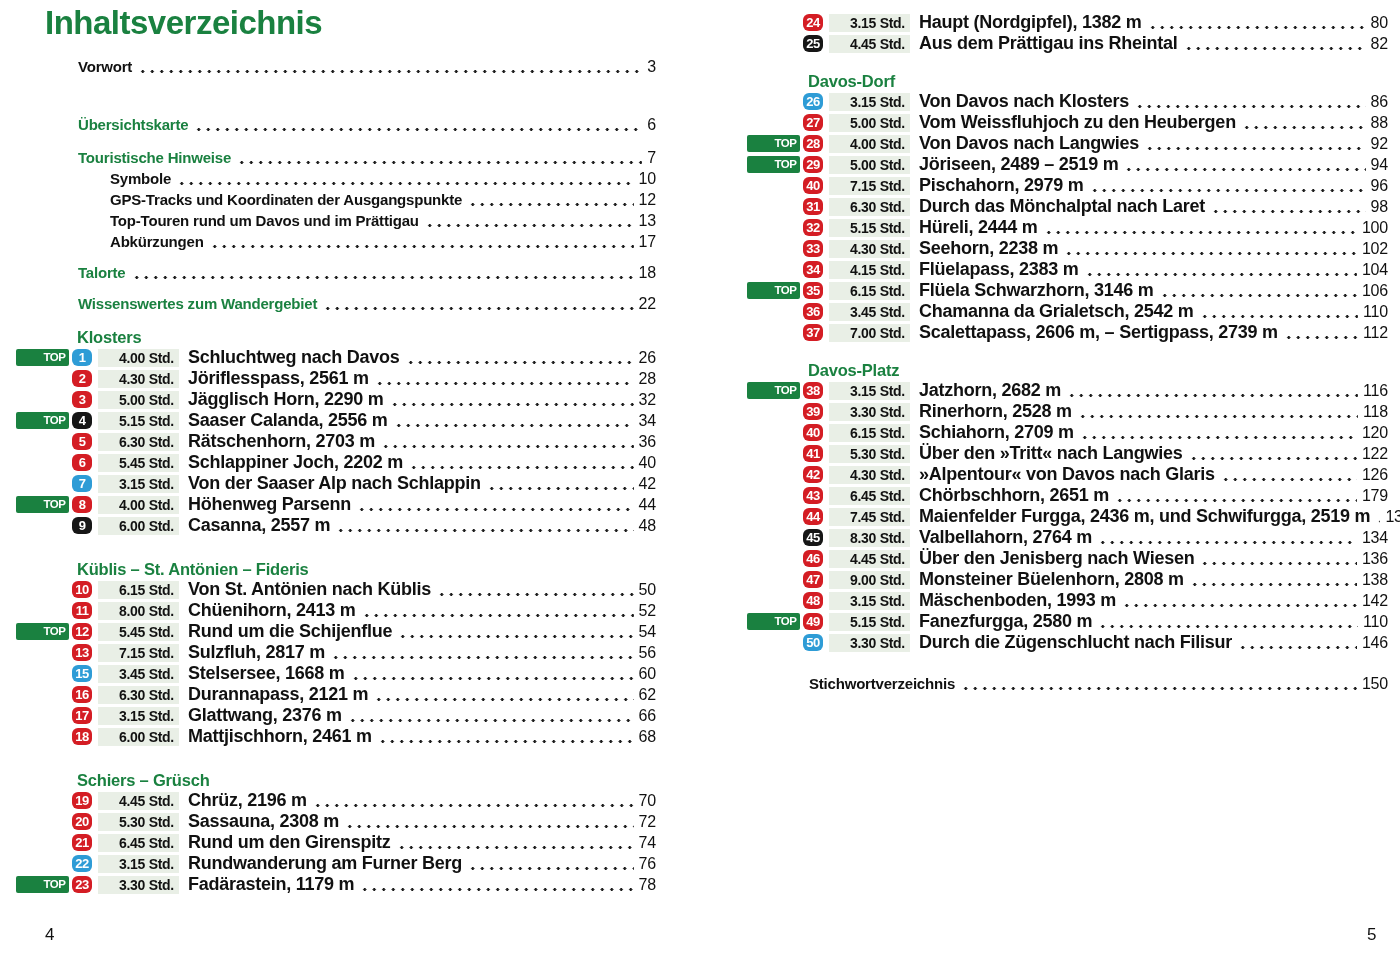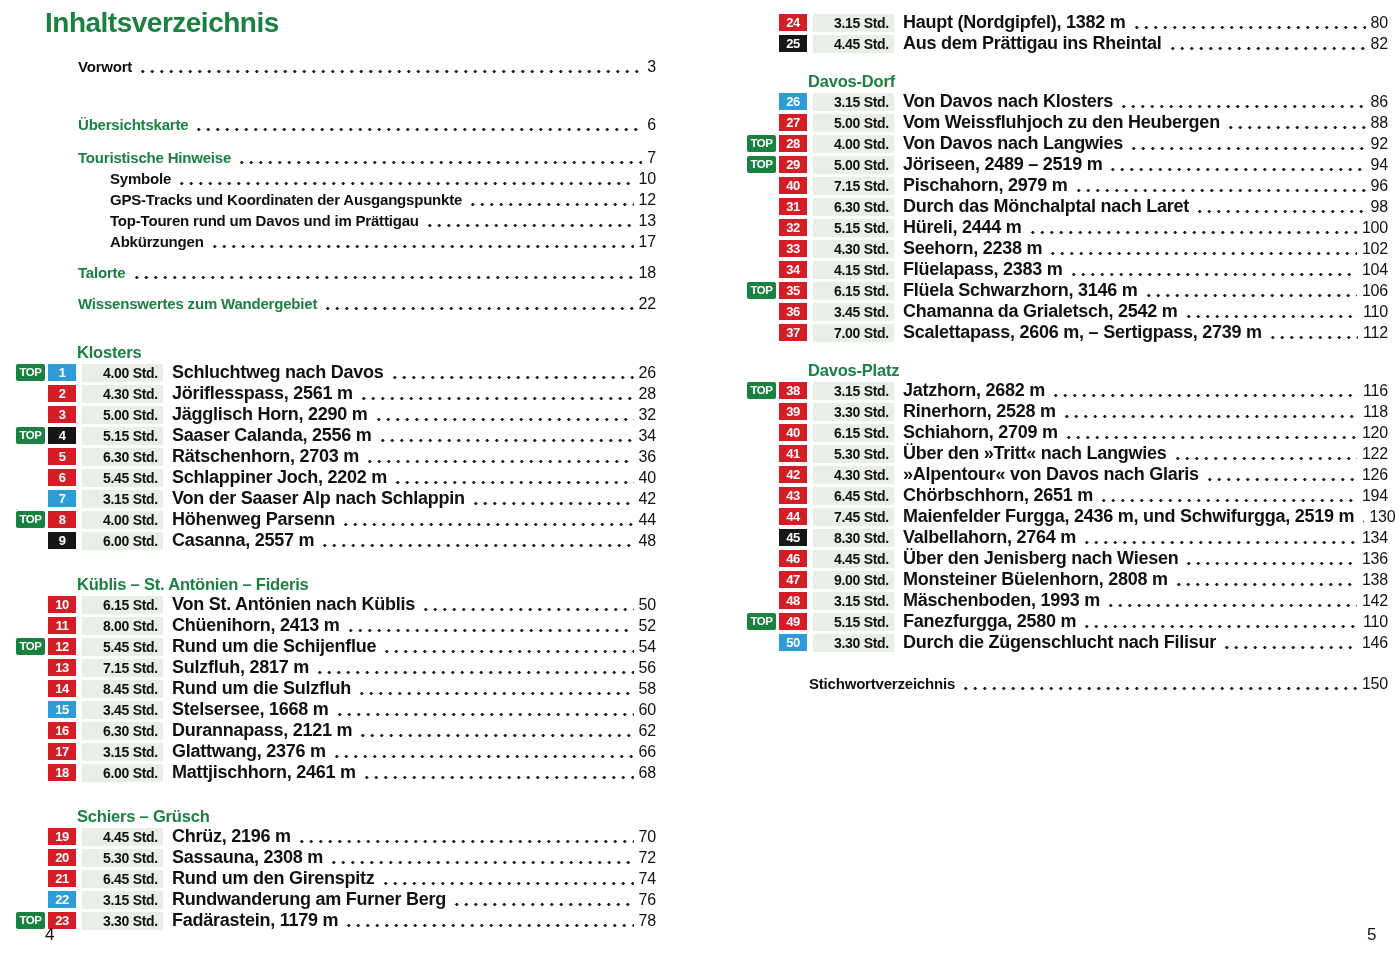--- a/index.html
+++ b/index.html
@@ -5,25 +5,25 @@
   html,body{margin:0;padding:0}
   body{
     width:1400px;height:958px;background:#ffffff;position:relative;overflow:hidden;
     font-family:"Liberation Sans","DejaVu Sans",sans-serif;color:#111;
   }
   .page{position:absolute;top:6px}
   .page-left{left:16px;width:640px}
   .page-right{left:747px;width:641px}
 
   h1.title{
-    margin:2px 0 18px 29px;font-size:28px;line-height:30px;font-weight:bold;
+    margin:2px 0 18px 29px;font-size:33px;line-height:30px;font-weight:bold;
     color:var(--green,#1a8140);letter-spacing:-0.5px;
   }
 
-  .page-left  .bk:nth-child(2){margin-top:27px}
+  .page-left  .bk:nth-child(2){margin-top:12px}
   .page-left  .bk:nth-child(3),
   .page-left  .bk:nth-child(4){margin-top:22px}
   .page-right .bk:nth-child(1){margin-top:6px}
   .page-right .bk:nth-child(2),
   .page-right .bk:nth-child(3){margin-top:16px}
   .page-right .bk:nth-child(4){margin-top:20px}
 
   .front-group:nth-of-type(2){margin-top:37px}
   .front-group:nth-of-type(3){margin-top:12px}
   .front-group:nth-of-type(4),
@@ -39,25 +39,25 @@
   .front-label.c-black{color:#111}
 
   .sec-heading{
     margin-left:61px;height:21px;line-height:22px;font-size:16.5px;font-weight:bold;
     color:var(--green,#1a8140);letter-spacing:-0.2px;white-space:nowrap;
   }
 
   .topb{
     flex:none;width:29px;height:17px;border-radius:2px;background:var(--green,#1a8140);
     color:#fff;font-size:11.5px;font-weight:bold;text-align:center;line-height:17px;
-    letter-spacing:-0.5px;margin-right:3px;
+    letter-spacing:-0.5px;margin-right:3px;padding-left:24px;
   }
   .topb.empty{visibility:hidden}
   .numb{
-    flex:none;width:28px;height:17px;border-radius:0;color:#fff;font-size:13px;font-weight:bold;
+    flex:none;width:20px;height:17px;border-radius:6px;color:#fff;font-size:13px;font-weight:bold;
     text-align:center;line-height:17.5px;letter-spacing:-0.5px;margin-right:6px;
   }
   .numb.b-red{background:var(--red,#d41d24)}
   .numb.b-blue{background:var(--blue,#2e9cd6)}
   .numb.b-black{background:var(--black,#161616)}
 
   .timeb{
     flex:none;width:60px;height:18px;line-height:18px;background:var(--tbg,#e9efe6);
     font-size:14px;font-weight:bold;padding-left:21px;letter-spacing:-0.3px;white-space:nowrap;
   }
@@ -243,28 +243,20 @@
         <div class="row">
           <span class="topb empty"></span>
           <span class="numb b-red">13</span>
           <span class="timeb">7.15 Std.</span>
           <span class="ttl">Sulzfluh, 2817 m</span>
           <span class="leader"></span>
           <span class="pg">56</span>
         </div>
         <div class="row">
           <span class="topb empty"></span>
-          <span class="numb b-red">14</span>
-          <span class="timeb">8.45 Std.</span>
-          <span class="ttl">Rund um die Sulzfluh</span>
-          <span class="leader"></span>
-          <span class="pg">58</span>
-        </div>
-        <div class="row">
-          <span class="topb empty"></span>
           <span class="numb b-blue">15</span>
           <span class="timeb">3.45 Std.</span>
           <span class="ttl">Stelsersee, 1668 m</span>
           <span class="leader"></span>
           <span class="pg">60</span>
         </div>
         <div class="row">
           <span class="topb empty"></span>
           <span class="numb b-red">16</span>
           <span class="timeb">6.30 Std.</span>
@@ -495,21 +487,21 @@
           <span class="ttl">»Alpentour« von Davos nach Glaris</span>
           <span class="leader"></span>
           <span class="pg">126</span>
         </div>
         <div class="row">
           <span class="topb empty"></span>
           <span class="numb b-red">43</span>
           <span class="timeb">6.45 Std.</span>
           <span class="ttl">Chörbschhorn, 2651 m</span>
           <span class="leader"></span>
-          <span class="pg">194</span>
+          <span class="pg">179</span>
         </div>
         <div class="row">
           <span class="topb empty"></span>
           <span class="numb b-red">44</span>
           <span class="timeb">7.45 Std.</span>
           <span class="ttl">Maienfelder Furgga, 2436 m, und Schwifurgga, 2519 m</span>
           <span class="leader"></span>
           <span class="pg">130</span>
         </div>
         <div class="row">

